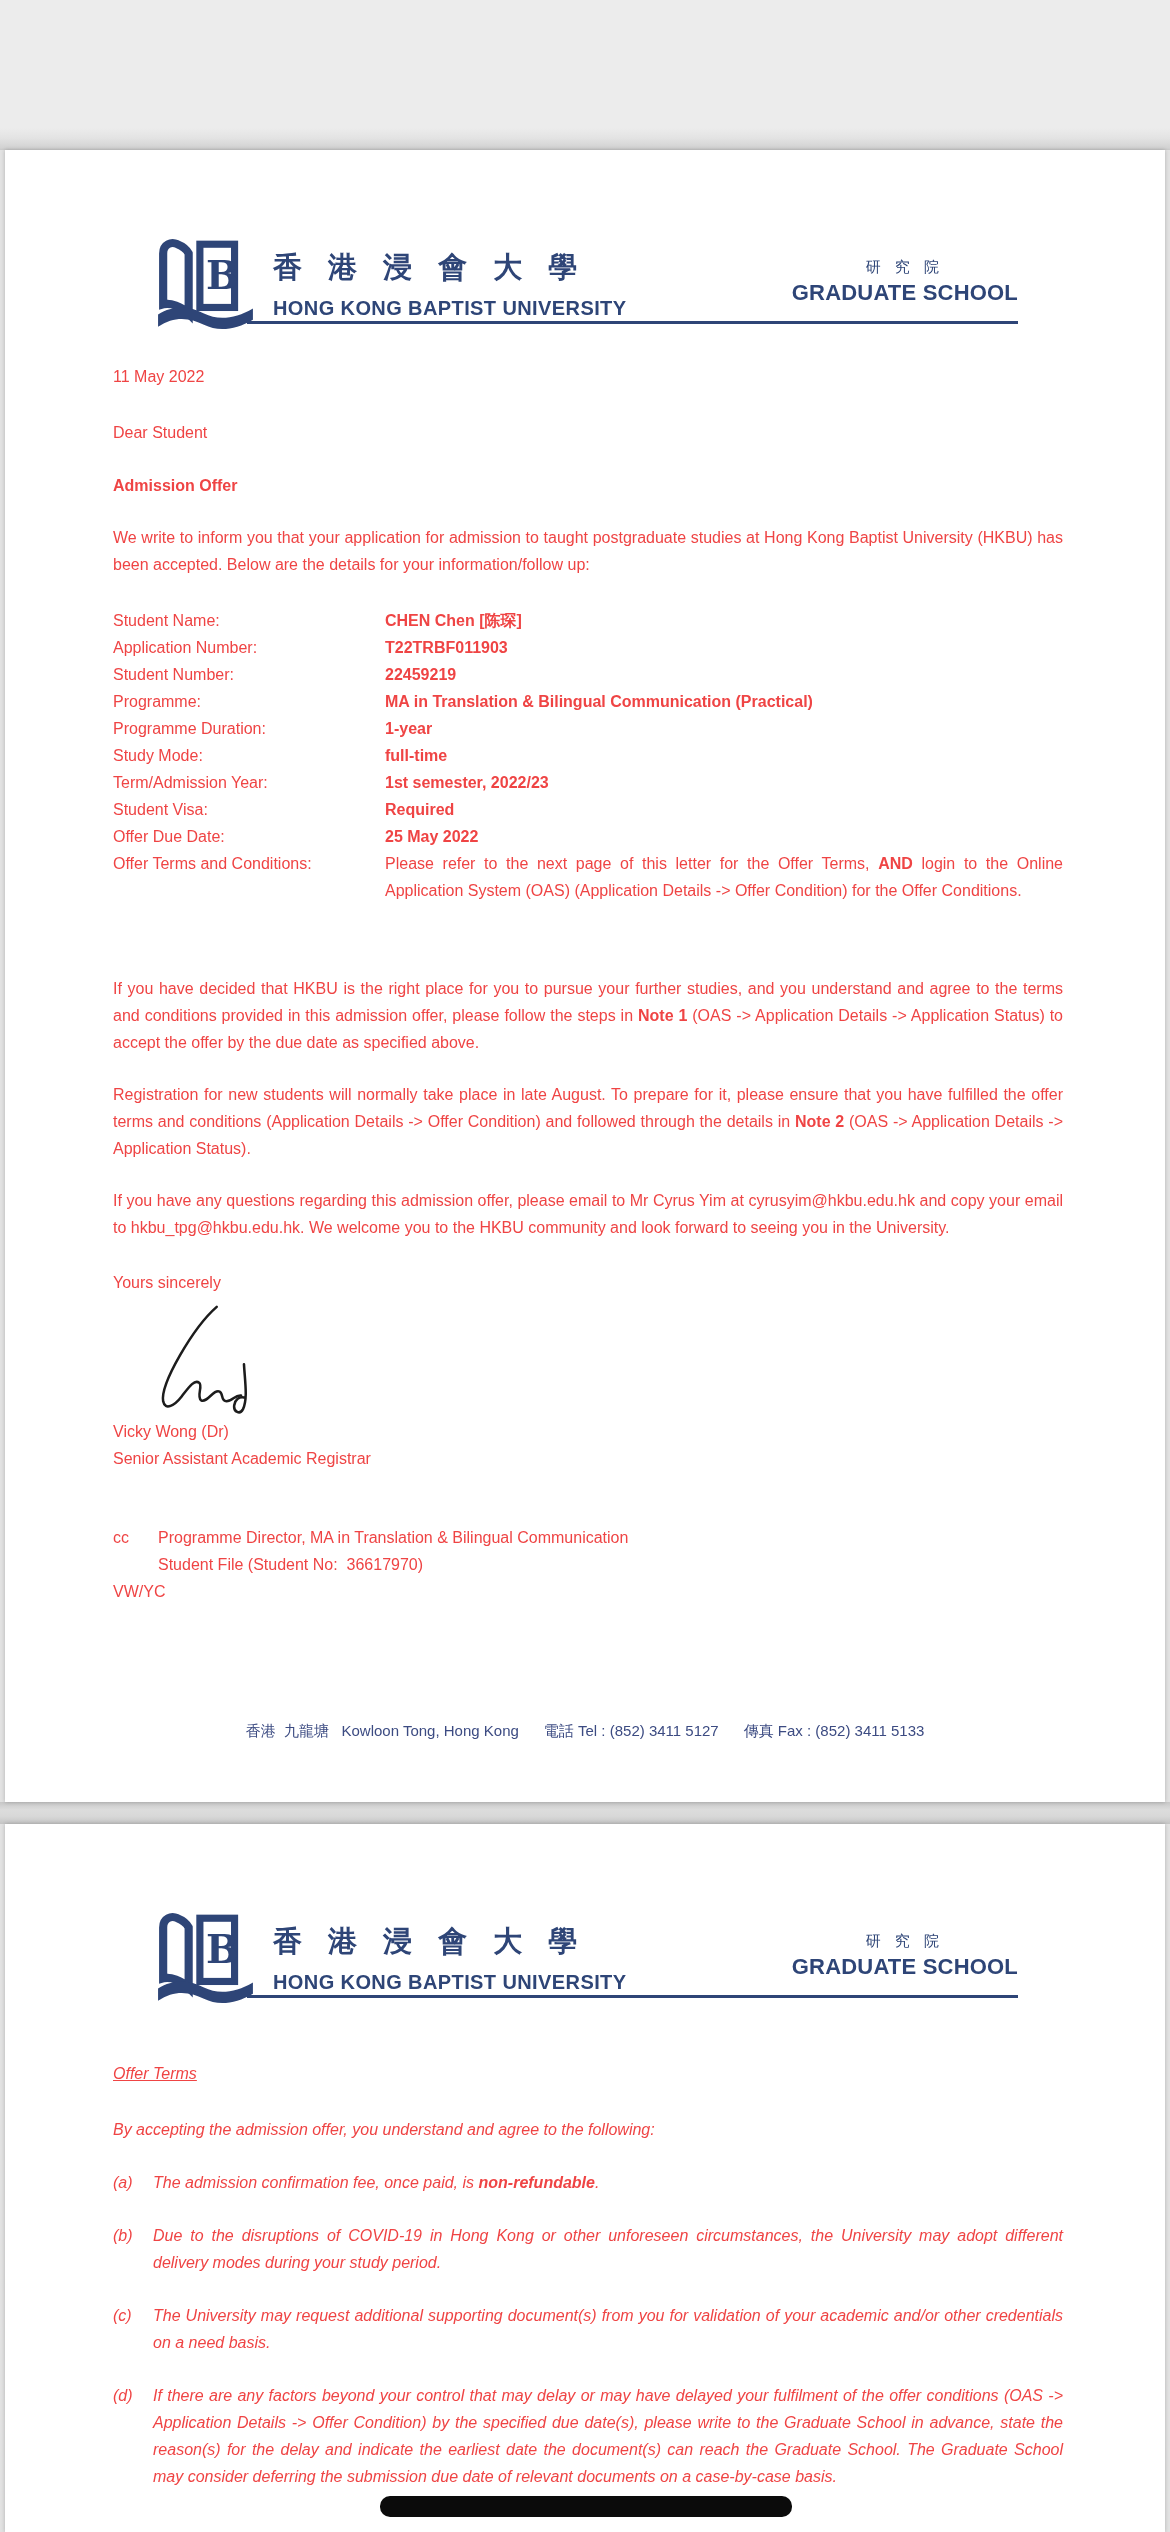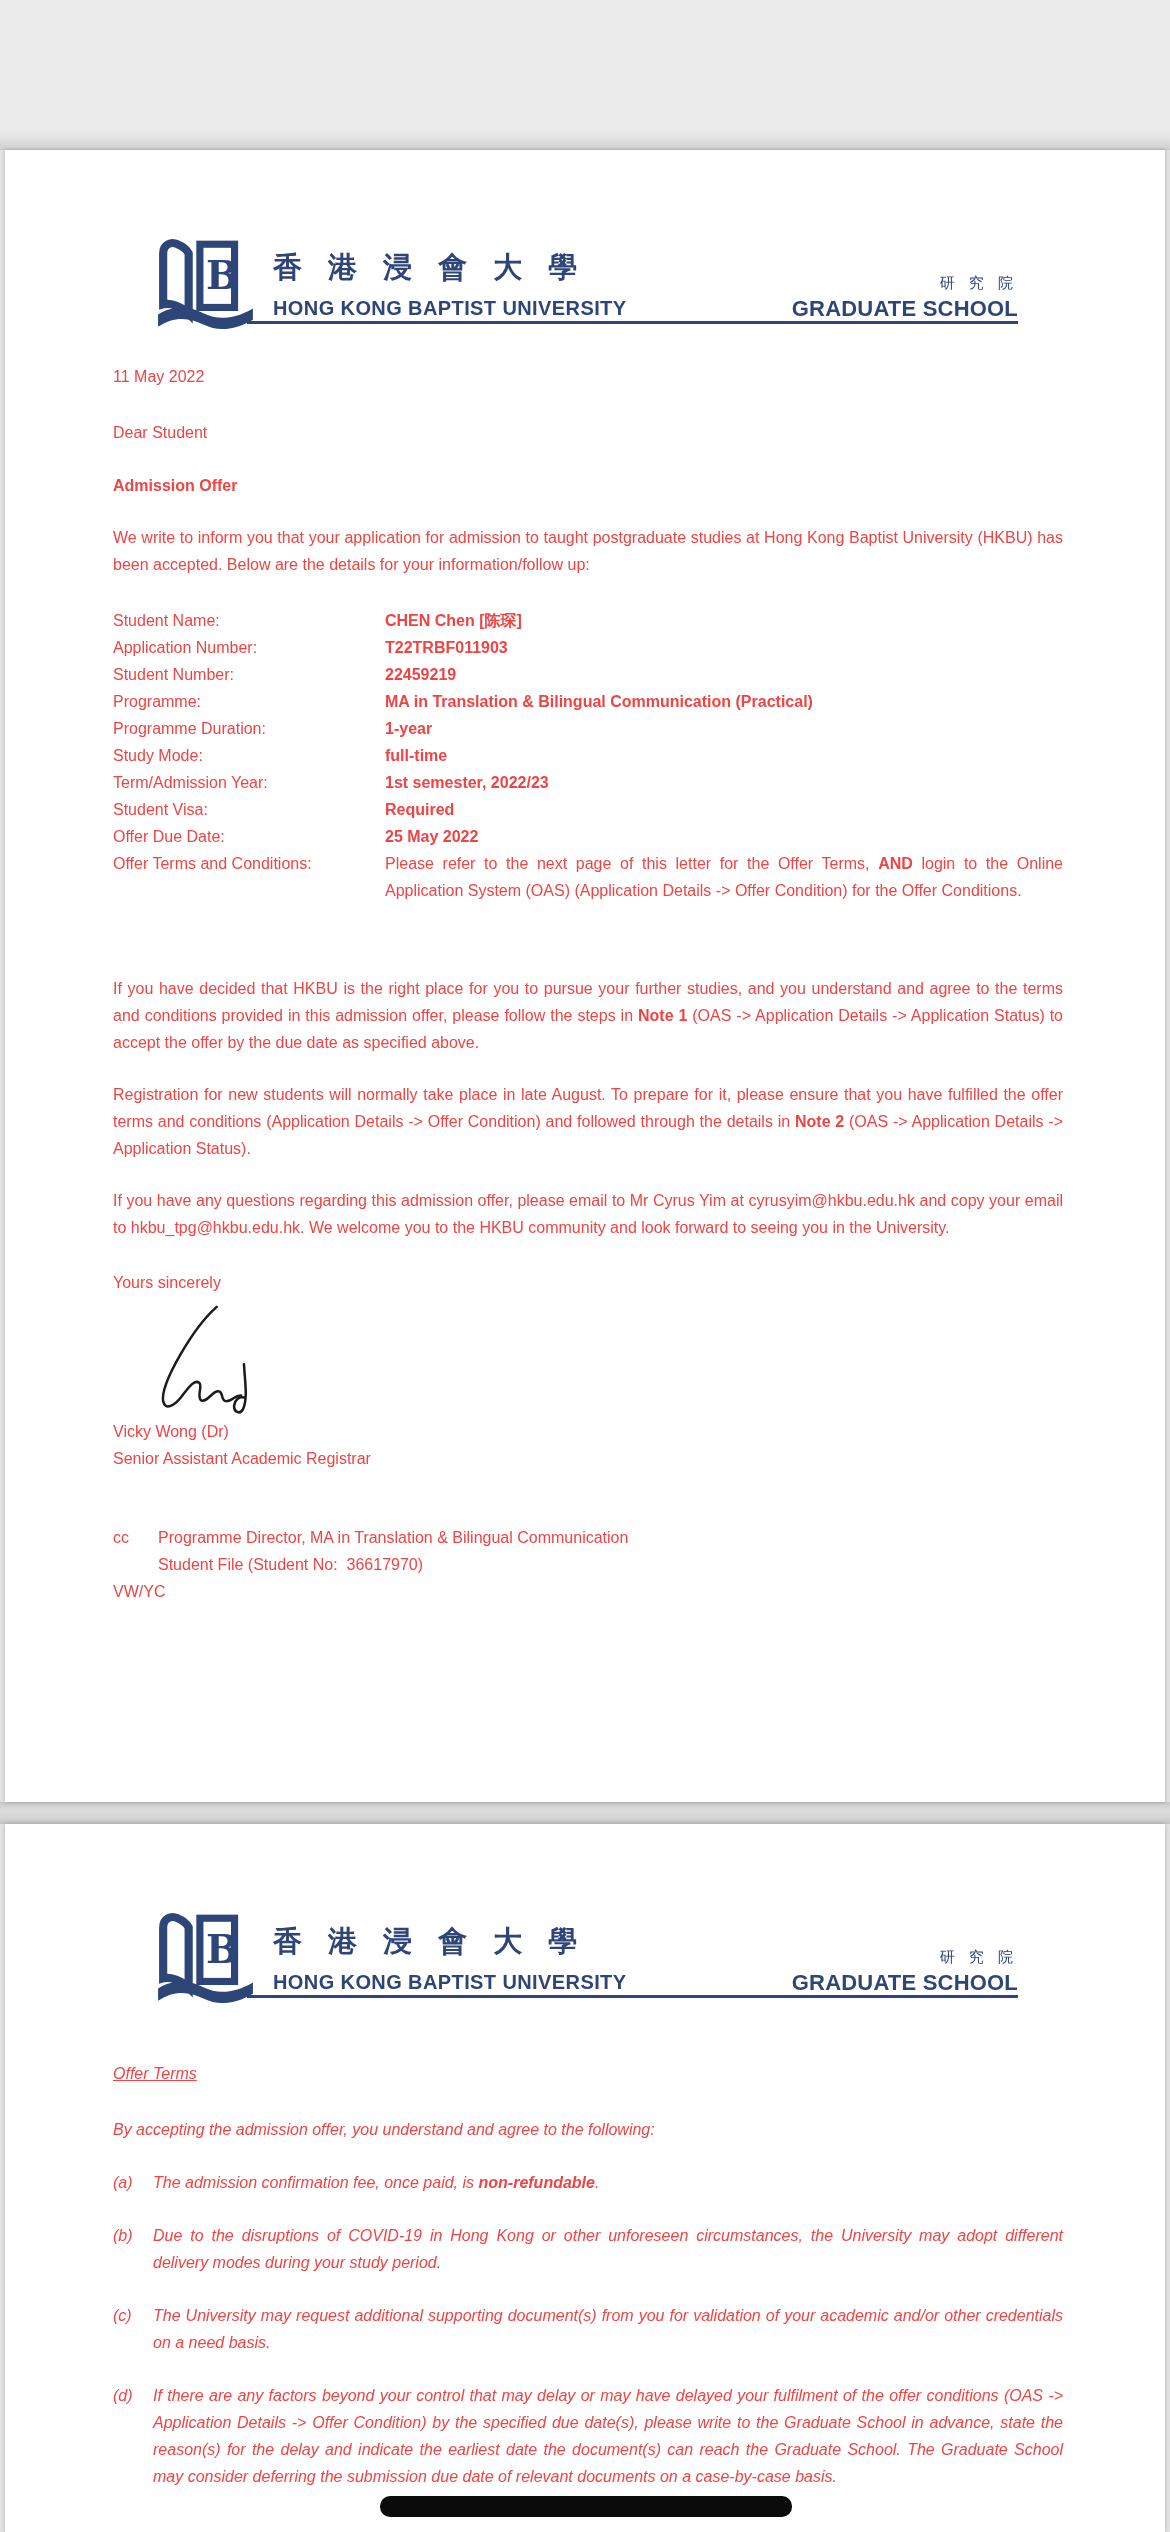--- a/index.html
+++ b/index.html
@@ -11,21 +11,21 @@
     background:linear-gradient(#c7c7c7,#dcdcdc 35%,#d8d8d8 65%,#c4c4c4);}
   .page{position:absolute;left:5px;width:1160px;background:#ffffff;box-shadow:0 0 4px rgba(0,0,0,.22);}
   .page-1{top:150px;height:1652px;}
   .page-2{top:1824px;height:708px;}
 
   
   .lh-logo{position:absolute;left:150px;top:86px;width:102px;height:96px;}
   .lh-names{position:absolute;left:268px;top:98px;color:#2e4577;}
   .lh-zh{font-size:29px;letter-spacing:9px;font-weight:700;white-space:pre;}
   .lh-en{font-size:20px;font-weight:700;letter-spacing:.4px;margin-top:9px;}
-  .lh-dept{position:absolute;right:147px;top:124px;text-align:right;color:#2e4577;}
+  .lh-dept{position:absolute;right:147px;top:108px;text-align:center;color:#2e4577;}
   .lh-dept-zh{font-size:15px;letter-spacing:5px;white-space:pre;}
   .lh-dept-en{font-size:22px;font-weight:700;margin-top:3px;letter-spacing:.2px;}
   .lh-rule{position:absolute;left:242px;right:147px;top:171px;height:3px;background:#2e4577;}
 
   
   .content{position:absolute;left:108px;width:950px;top:0;font-size:16px;line-height:27px;color:#ef4444;}
   .date{margin-top:213px;}
   .salutation{margin-top:29px;}
   .subject{margin-top:26px;font-weight:700;}
   .para{margin-top:25px;text-align:justify;}
@@ -149,20 +149,21 @@
       <div class="cc-block">
         <div class="cc-label">cc</div>
         <div class="cc-lines">
           <div>Programme Director, MA in Translation &amp; Bilingual Communication</div>
           <div>Student File (Student No:  36617970)</div>
         </div>
       </div>
       <div class="ref">VW/YC</div>
     </div>
 
+    <div class="p1-footer">香港  九龍塘   Kowloon Tong, Hong Kong      電話 Tel : (852) 3411 5127      傳真 Fax : (852) 3411 5133</div>
   </section>
 
   <section class="page page-2">
     <div>
       <svg class="lh-logo" viewBox="0 0 100 94">
         <path d="M33,76 C26,69 15,65 8,67 L8,17 C8,8 16,5 22,8 C27,10 31,13 33,17 Z" fill="none" stroke="#2e4577" stroke-width="8"></path>
         <rect x="44" y="8" width="34" height="62" fill="none" stroke="#2e4577" stroke-width="7"></rect>
         <text x="50" y="52" font-family="'DejaVu Serif',serif" font-size="38" font-weight="bold" fill="#2e4577">B</text>
         <path d="M3,77 C19,67 34,69 48,76 C62,83 79,81 96,71 L96,82 C79,92 62,94 48,87 C34,80 19,78 3,89 Z" fill="#2e4577"></path>
       </svg>

